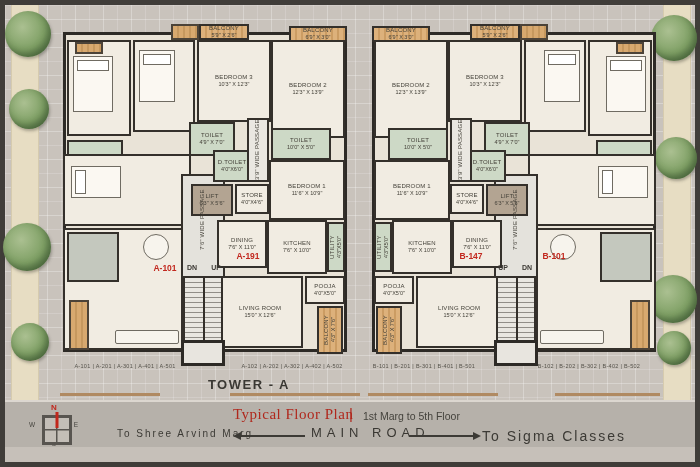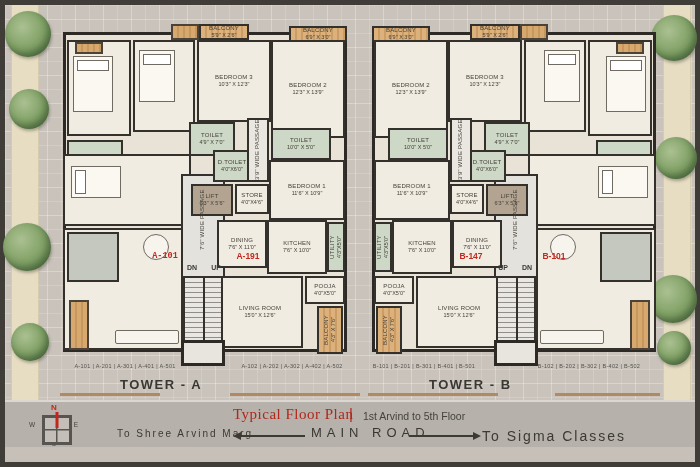--- a/index.html
+++ b/index.html
@@ -11,21 +11,21 @@
                      linear-gradient(90deg,rgba(255,255,255,.28) 1px,transparent 1px),
                      linear-gradient(rgba(110,100,92,.10) 1px,transparent 1px),
                      linear-gradient(90deg,rgba(110,100,92,.10) 1px,transparent 1px);
     background-size:14px 14px,14px 14px,28px 28px,28px 28px}
   .walk{position:absolute;top:0;height:395px;width:26px;background:#e7ddc3;border-left:1px solid #d6cbae;border-right:1px solid #d6cbae}
   .tree{position:absolute;border-radius:50%;
     background:radial-gradient(circle at 38% 35%,#abc091,#7fa065 55%,#5a7d4b 88%);
     box-shadow:inset -3px -4px 7px rgba(35,55,28,.4),1px 2px 3px rgba(70,70,60,.4)}
   .curb{position:absolute;top:388px;height:3px;background:#b08a62}
   .urow{position:absolute;top:358px;font-size:5.5px;color:#55524b;letter-spacing:.3px;text-align:center;white-space:nowrap}
-  .tname{position:absolute;top:372px;width:170px;text-align:left;font-weight:bold;font-size:13px;letter-spacing:1.5px;color:#3a3833}
+  .tname{position:absolute;top:372px;width:170px;text-align:right;font-weight:bold;font-size:13px;letter-spacing:1.5px;color:#3a3833}
   
   .tower{position:absolute;width:292px;height:332px;overflow:visible}
   .tower div{position:absolute;box-sizing:border-box}
   .slab{background:#e9e3d7;border:3px solid #2d2a26}
   .droom{background:#f1ece2;border:2px solid #34302b}
   .dwet{background:#cdd9c6;border:2px solid #34302b}
   .dkitchen{background:#c4c8be;border:2px solid #34302b}
   .dbalcony,.dtan{background:repeating-linear-gradient(90deg,#d8a96f 0 4px,#c6985e 4px 6px);border:2px solid #4c4338}
   .bedv,.bedh{background:#fbf8f2;border:1px solid #6f6b62}
   .bedv::before{content:'';position:absolute;left:3px;right:3px;top:3px;height:9px;background:#fff;border:1px solid #6f6b62}
@@ -175,21 +175,21 @@
           <span class="nm">BALCONY</span>
           <span class="dm">4'3" X 7'6"</span>
         </div>
         <div class="room plabel vert" style="left: 122px; top: 154px; width: 44px; height: 84px;">
           <span class="nm">7'6" WIDE PASSAGE</span>
         </div>
         <div class="stairs" style="left: 124px; top: 252px; width: 40px; height: 74px;"></div>
         <div class="bump" style="left: 122px; top: 316px; width: 44px; height: 26px;"></div>
         <div class="sl" style="left: 122px; top: 238px; width: 22px; height: 11px;">DN</div>
         <div class="sl" style="left: 146px; top: 238px; width: 22px; height: 11px;">UP</div>
-        <div class="ulabel" style="left: 84px; top: 226px; width: 44px; height: 12px; font-family: Liberation Mono, monospace;">A-101</div>
+        <div class="ulabel" style="left: 84px; top: 238px; width: 44px; height: 12px;">A-101</div>
         <div class="ulabel" style="left: 166px; top: 226px; width: 46px; height: 12px;">A-191</div>
       </div>
     <div class="tower" id="towerB" style="left:363px;top:19px">
         <div class="slab" style="left: 4px; top: 8px; width: 284px; height: 320px;"></div>
         <div class="droom" style="left: 220px; top: 16px; width: 64px; height: 96px;"></div>
         <div class="droom" style="left: 156px; top: 16px; width: 62px; height: 92px;"></div>
         <div class="dwet" style="left: 228px; top: 116px; width: 56px; height: 40px;"></div>
         <div class="droom" style="left: 160px; top: 130px; width: 128px; height: 72px;"></div>
         <div class="droom" style="left: 136px; top: 204px; width: 152px; height: 122px;"></div>
         <div class="dkitchen" style="left: 232px; top: 208px; width: 52px; height: 50px;"></div>
@@ -279,41 +279,40 @@
         <div class="ulabel" style="left: 164px; top: 226px; width: 44px; height: 12px;">B-101</div>
         <div class="ulabel" style="left: 80px; top: 226px; width: 46px; height: 12px;">B-147</div>
       </div>
 
     <div class="urow" style="left:64px;width:112px">A-101  |  A-201  |  A-301  |  A-401  |  A-501</div>
     <div class="urow" style="left:231px;width:112px">A-102  |  A-202  |  A-302  |  A-402  |  A-502</div>
     <div class="urow" style="left:363px;width:112px">B-101  |  B-201  |  B-301  |  B-401  |  B-501</div>
     <div class="urow" style="left:528px;width:112px">B-102  |  B-202  |  B-302  |  B-402  |  B-502</div>
 
     <div class="tname" style="left:115px">TOWER - A</div>
-    <div class="tname" style="left:424px">TOWER - B</div>
 
     <div class="curb" style="left:55px;width:100px"></div>
     <div class="curb" style="left:225px;width:130px"></div>
     <div class="curb" style="left:363px;width:130px"></div>
     <div class="curb" style="left:550px;width:105px"></div>
   </div>
 
   <div class="roadband">
     <div class="compass">
       <span class="cN">N</span>
       <span class="cS">S</span>
       <span class="cW">W</span>
       <span class="cE">E</span>
       <div class="cbox">
         <div class="needle"></div>
       </div>
     </div>
     <span class="title">Typical Floor Plan</span>
     <span class="tsep">|</span>
-    <span class="subtitle">1st Arvind to 5th Floor</span>
+    <span class="subtitle">1st Marg to 5th Floor</span>
     <span class="toleft">To  Shree  Arvind  Marg</span>
     <div class="arrow aleft"></div>
     <span class="mainroad">MAIN ROAD</span>
     <div class="arrow aright"></div>
     <span class="toright">To  Sigma  Classes</span>
   </div>
 
   <div class="bottomstrip"></div>
 </div>
 

